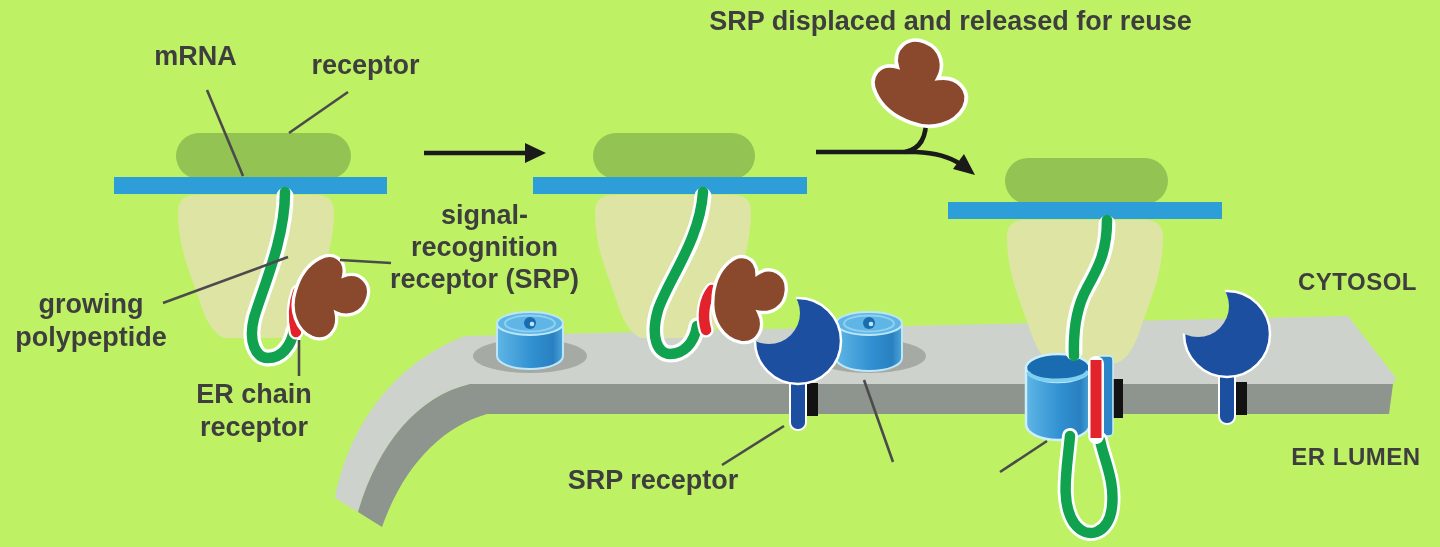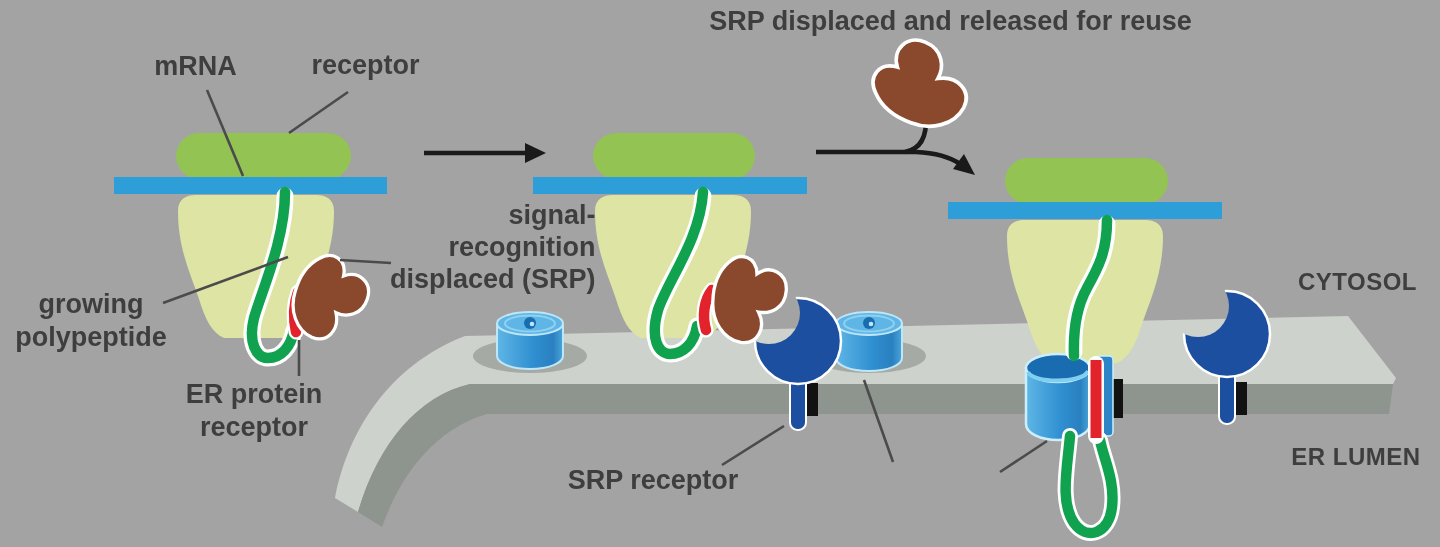--- a/index.html
+++ b/index.html
@@ -1,21 +1,21 @@
 <!DOCTYPE html>
 <html><head>
 <meta charset="utf-8">
 <style>
   html,body{margin:0;padding:0;background:#fff;}
-  #stage{position:relative;width:1440px;height:547px;background:#a3a3a3;overflow:hidden;
+  #stage{position:relative;width:1440px;height:547px;background:#bef264;overflow:hidden;
          font-family:"Liberation Sans","DejaVu Sans",sans-serif;}
   #art{position:absolute;left:0;top:0;}
   .lbl{position:absolute;color:#3e3e3e;font-weight:bold;font-size:27px;line-height:32px;
        text-align:center;white-space:nowrap;}
-  .lbl.left{text-align:right;}
+  .lbl.left{text-align:center;}
   .caps{font-size:24px;letter-spacing:0.5px;}
   .title{font-size:27px;}
 </style>
 </head>
 <body>
 
 <div id="stage" style="--small-subunit: #93c353; --large-subunit: #dde4a4; --mrna: #2e9ed9; --chain-green: #10a24e; --signal-red: #e2232b; --srp-brown: #8a492c; --receptor-blue: #1d4fa1; --translocator-blue: #2f8fd0; --translocator-light: #5fb6e6; --translocator-rim: #bfe6f7; --translocator-dark: #1a6cb0; --membrane-top: #cdd2cd; --membrane-front: #8e958e; --membrane-well: #a6aaa4; --slot-black: #121212; --arrow-black: #1a1a1a; --leader-gray: #4b4b4b; --text-gray: #3e3e3e;">
 
 <svg id="art" width="1440" height="547" viewBox="0 0 1440 547">
   <defs>
@@ -145,36 +145,36 @@
     <line x1="163" y1="303" x2="288" y2="257"></line>
     <line x1="299" y1="376" x2="299" y2="340"></line>
     <line x1="722" y1="465" x2="784" y2="426"></line>
     <line x1="893" y1="462" x2="864" y2="380"></line>
     <line x1="1000" y1="472" x2="1047" y2="441"></line>
   </g>
 </svg>
 
 <div class="lbl title" style="left:698px;top:5px;width:505px;">SRP displaced and released for reuse</div>
 
-<div class="lbl" style="left:138px;top:50px;width:115px;">mRNA</div>
+<div class="lbl" style="left:138px;top:40px;width:115px;">mRNA</div>
 <div class="lbl" style="left:298px;top:49px;width:135px;">receptor</div>
 
 <div class="lbl left" style="left:390px;top:199px;">
   <div>signal-</div>
   <div>recognition</div>
-  <div>displaced (SRP)</div>
+  <div>receptor (SRP)</div>
 </div>
 
 <div class="lbl" style="left:1px;top:288px;width:180px;line-height:33px;">
   <div>growing</div>
   <div>polypeptide</div>
 </div>
 
 <div class="lbl" style="left:169px;top:378px;width:170px;line-height:33px;">
-  <div>ER protein</div>
+  <div>ER chain</div>
   <div>receptor</div>
 </div>
 
 <div class="lbl" style="left:558px;top:464px;width:190px;">SRP receptor</div>
 
 
 <div class="lbl caps" style="left:1285px;top:266px;width:145px;">CYTOSOL</div>
 <div class="lbl caps" style="left:1280px;top:441px;width:152px;">ER LUMEN</div>
 
 </div>

